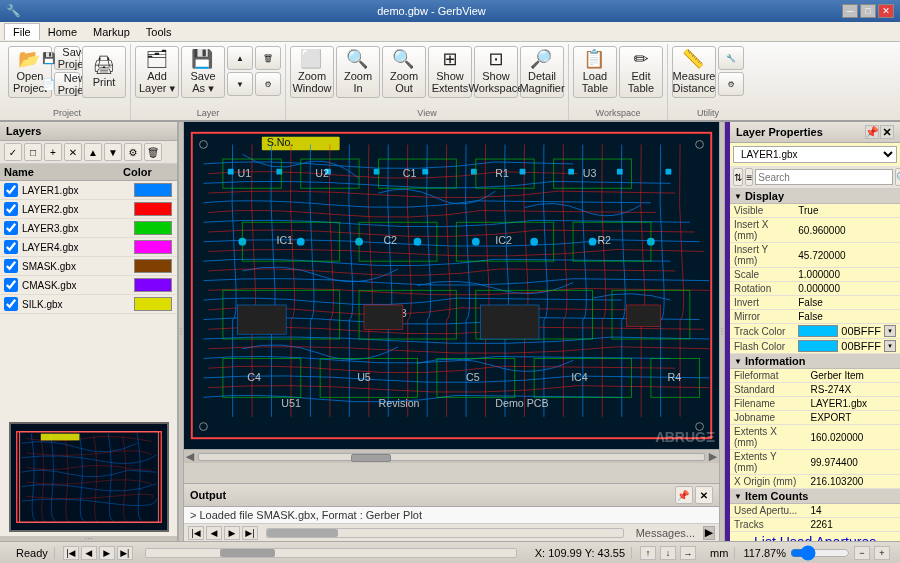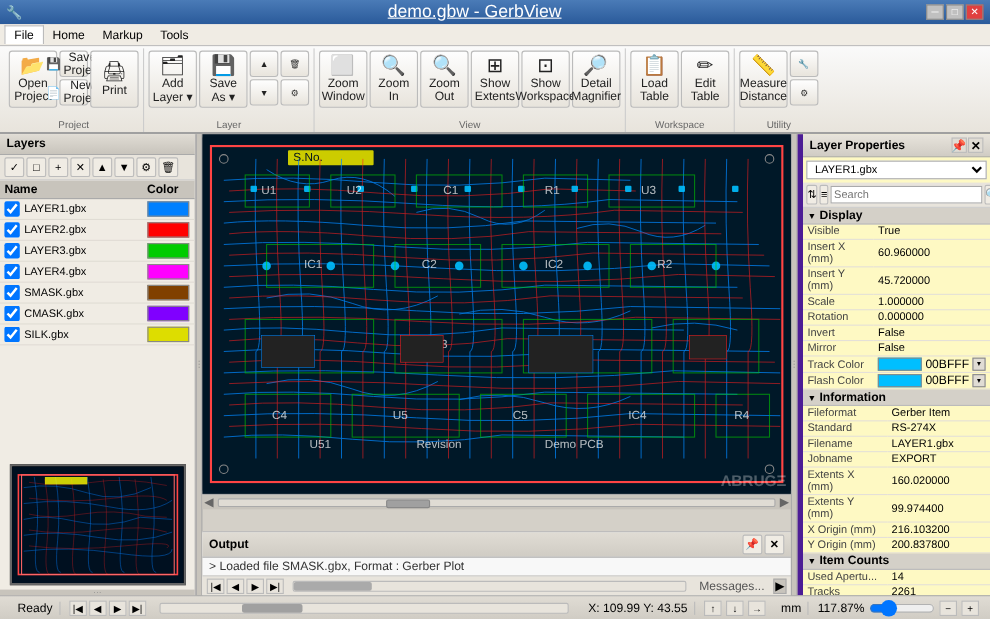--- a/index.html
+++ b/index.html
@@ -9,21 +9,21 @@
     .title-bar {
       background: linear-gradient(to bottom, #4a7bb7, #2a5a9a);
       color: white;
       height: 22px;
       display: flex;
       align-items: center;
       justify-content: space-between;
       padding: 0 6px;
       user-select: none;
     }
-    .title-bar-title { font-size: 16px; flex: 1; text-align: center; text-decoration: underline; }
+    .title-bar-title { font-size: 11px; flex: 1; text-align: center; }
     .title-bar-controls { display: flex; gap: 2px; }
     .title-btn { width: 16px; height: 14px; display: flex; align-items: center; justify-content: center; font-size: 9px; background: #c0c0c0; border: 1px solid #888; cursor: pointer; }
     .title-btn.close { background: #e04040; color: white; }
 
     
     .menu-bar {
       background: #f0ece4;
       height: 20px;
       display: flex;
       align-items: center;
@@ -130,21 +130,21 @@
     }
     .layer-table { flex: 1; overflow-y: auto; }
     .layer-header-row {
       display: flex;
       background: #c8c4bc;
       border-bottom: 1px solid #aaa;
       padding: 2px 4px;
       font-weight: bold;
     }
     .layer-col-name { flex: 1; }
-    .layer-col-color { width: 50px; text-align: center; }
+    .layer-col-color { width: 50px; }
     .layer-row {
       display: flex;
       align-items: center;
       padding: 1px 4px;
       border-bottom: 1px solid #e0dcd4;
       cursor: pointer;
     }
     .layer-checkbox { width: 14px; height: 14px; margin-right: 4px; }
     .layer-name { flex: 1; font-size: 10px; }
     .layer-color-box { width: 38px; height: 14px; border: 1px solid #888; margin: 1px; }
@@ -903,24 +903,20 @@
           <td>160.020000</td>
         </tr>
         <tr>
           <td>Extents Y (mm)</td>
           <td>99.974400</td>
         </tr>
         <tr>
           <td>X Origin (mm)</td>
           <td>216.103200</td>
         </tr>
-        <tr>
-          <td>Y Origin (mm)</td>
-          <td>200.837800</td>
-        </tr>
       </tbody>
         </table>
 
       <div class="prop-section">
         <span class="prop-section-arrow">▼</span>
         <span>Item Counts</span>
       </div>
       <table class="prop-table">
         <tbody>
             <tr>

